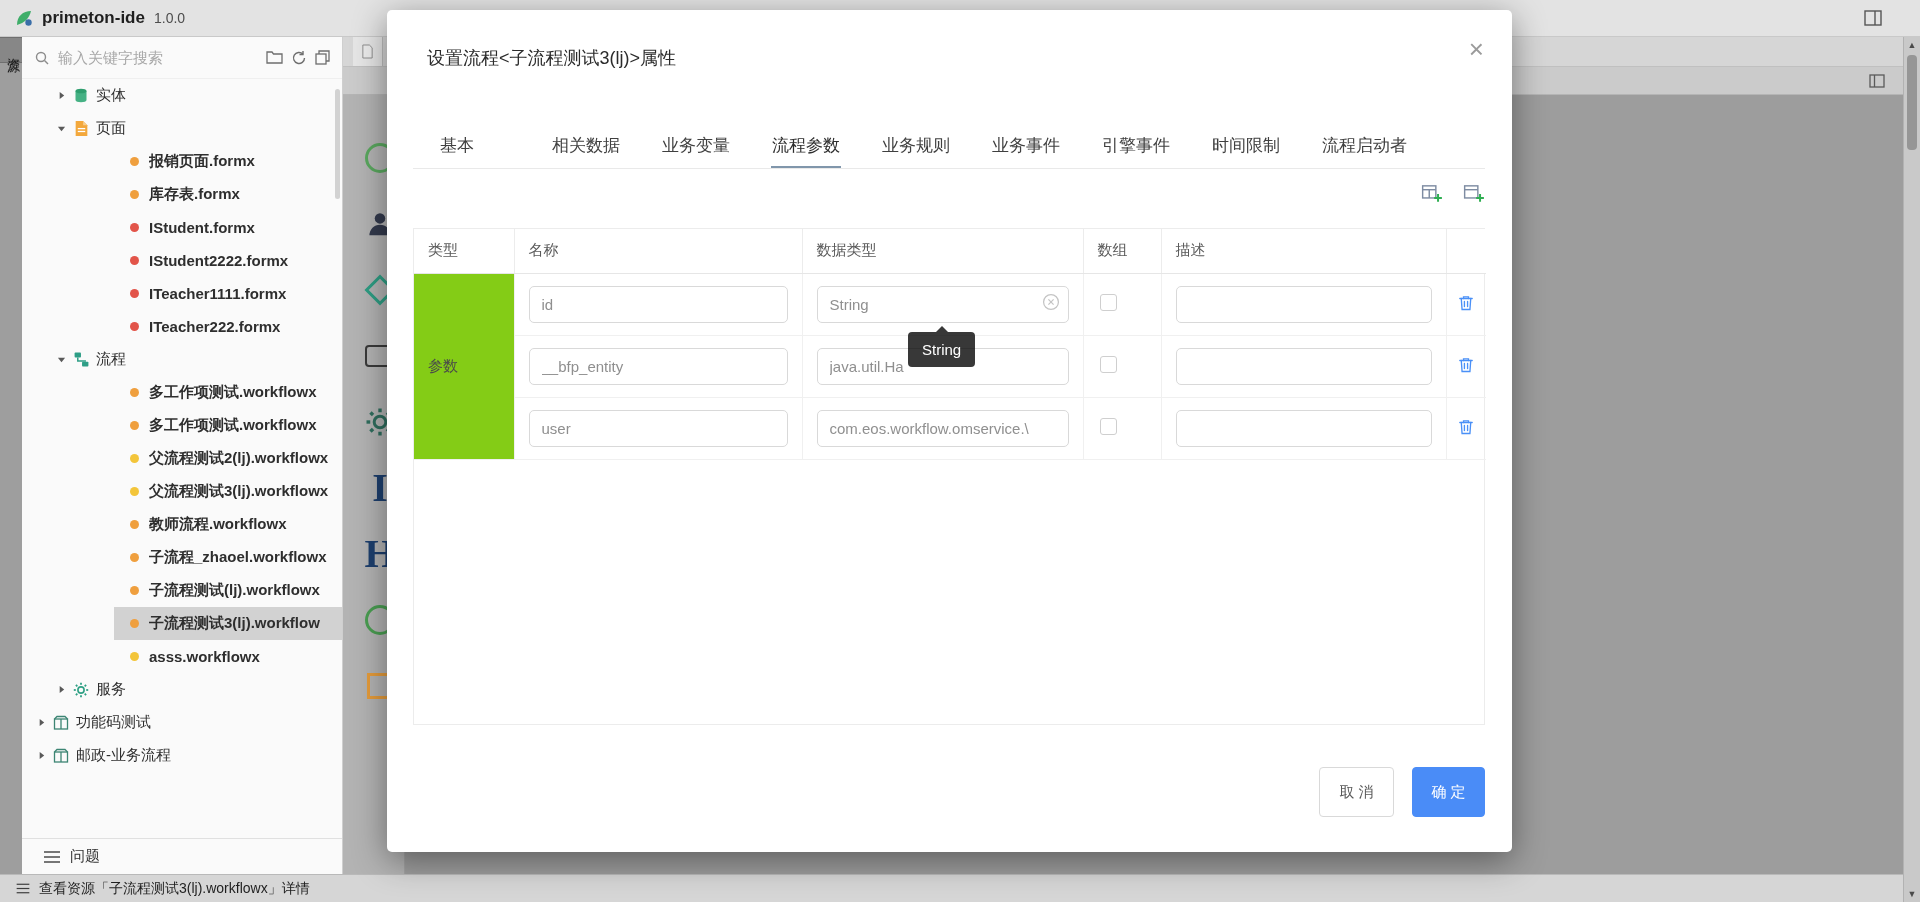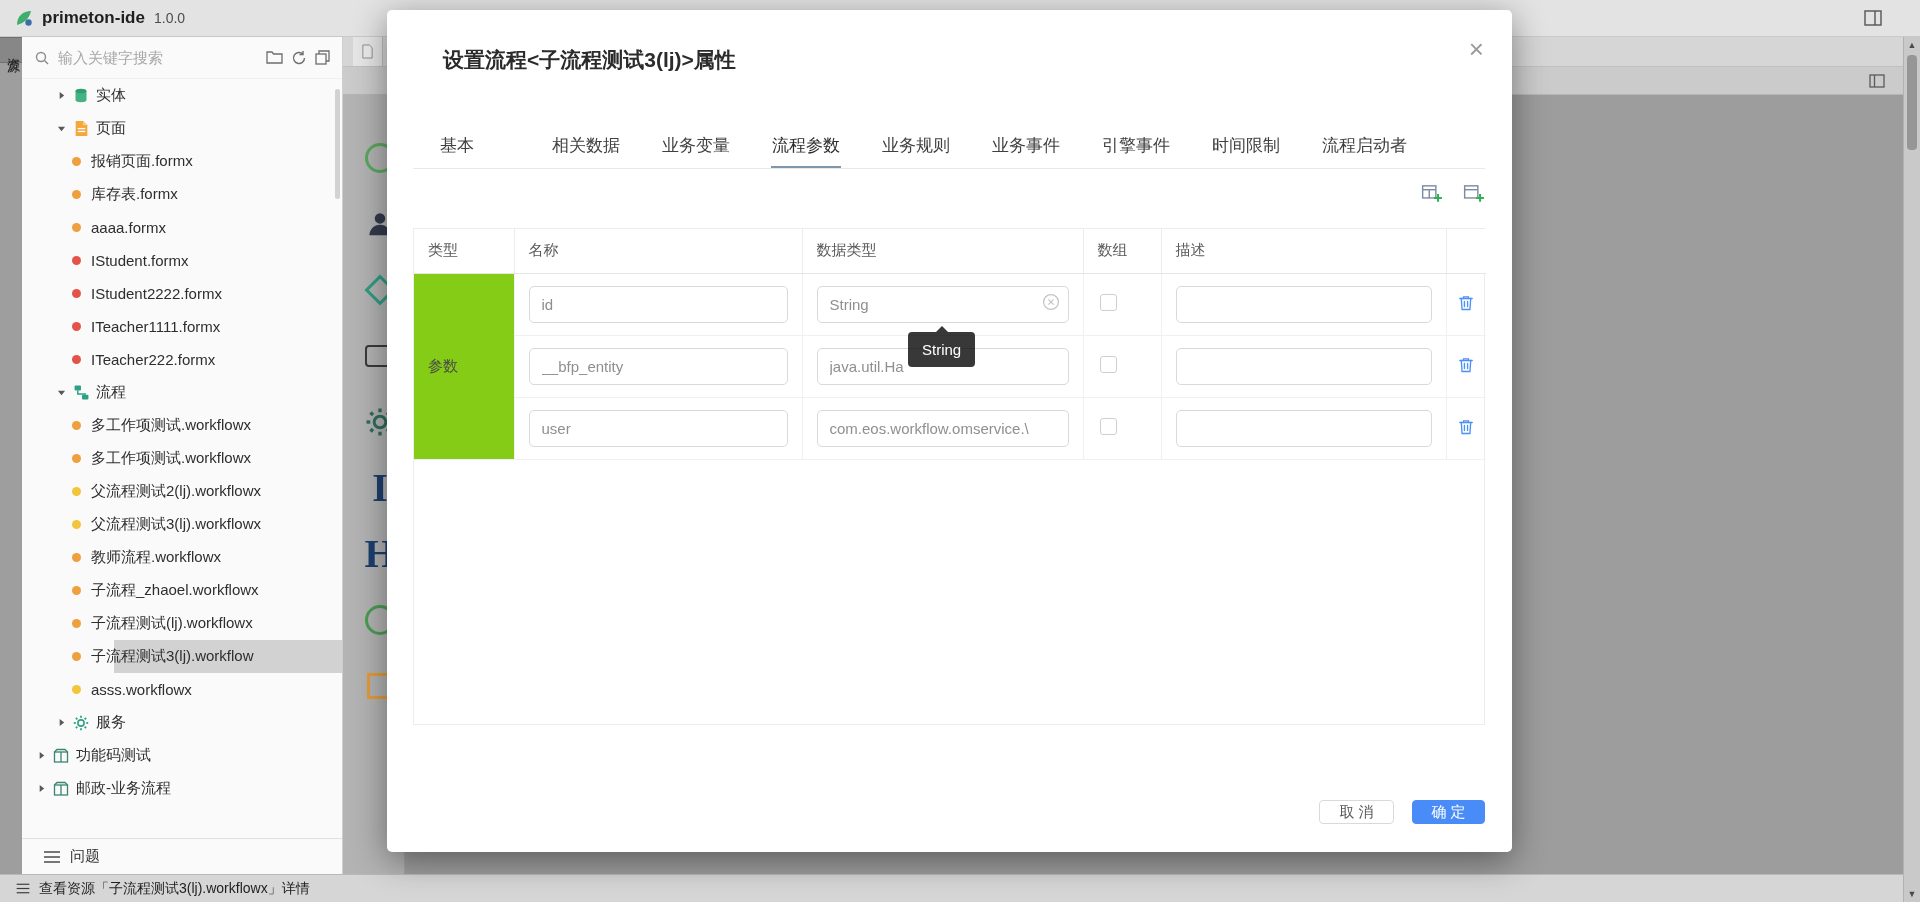--- a/index.html
+++ b/index.html
@@ -20,21 +20,21 @@
   
   .sidebar { position:absolute; left:22px; top:37px; width:321px; bottom:28px; background:#fafafa; border-right:1px solid #cfcfcf; z-index:4; }
   .search-row { height:42px; display:flex; align-items:center; padding:0 12px; gap:8px; border-bottom:1px solid #efefef; }
   .search-input { flex:1; min-width:0; border:none; outline:none; background:transparent; font-size:15px; color:#0f172a; font-family:inherit; }
   .search-input::placeholder { color:#a8a8a8; }
   .tbtn { cursor:pointer; }
   .tree { position:absolute; top:42px; left:0; right:0; bottom:36px; overflow:hidden; }
   .tree-row { height:33px; display:flex; align-items:center; font-size:15px; color:#2e2e2e; cursor:pointer; white-space:nowrap; }
   .tree-row.ind0 { padding-left:12px; }
   .tree-row.ind1 { padding-left:32px;align-items:center; }
-  .tree-row.ind2 { padding-left:50px; }
+  .tree-row.ind2 { padding-left:108px;font-weight:bold; }
   .tree-row.sel { background:linear-gradient(to right, transparent 92px, #d2d2d2 92px); }
   .caret { width:14px; }
   .gicon { width:18px; margin:0 6px 0 4px; }
   .dot { width:9px; height:9px; border-radius:50%; margin-right:10px; flex:none; }
   .tlabel { overflow:hidden; text-overflow:ellipsis; }
   .sb-scroll { position:absolute; right:2px; top:52px; width:5px; height:110px; background:#d2d2d2; border-radius:3px; }
   .problems { position:absolute; bottom:0; left:0; right:0; height:36px; border-top:1px solid #e0e0e0; background:#fafafa; display:flex; align-items:center; gap:10px; padding-left:22px; font-size:15px; color:#333; cursor:pointer; }
 
   
   .canvas { position:absolute; left:343px; top:37px; right:17px; bottom:28px; background:#9d9d9d; z-index:1; }
@@ -54,21 +54,21 @@
   .vscroll .arr { position:absolute; left:0; width:100%; text-align:center; font-size:9px; color:#4a4a4a; cursor:pointer; }
   .vscroll .up { top:3px; }
   .vscroll .down { bottom:3px; }
   .vscroll .thumb { position:absolute; top:18px; left:3px; right:3px; height:95px; background:#969696; border-radius:4px; cursor:grab; }
 
   
   .statusbar { position:absolute; left:0; right:17px; bottom:0; height:28px; background:#d6d6d6; border-top:1px solid #b9b9b9; display:flex; align-items:center; gap:9px; padding-left:16px; font-size:14px; color:#1f1f1f; z-index:5; }
 
   
   .modal { position:absolute; left:387px; top:10px; width:1125px; height:842px; background:#fff; border-radius:5px; box-shadow:0 8px 34px rgba(0,0,0,0.42); z-index:50; }
-  .modal-title { position:absolute; top:36px; left:56px; font-size:21px; color:#2b2b2b;font-weight:bold; }
+  .modal-title { position:absolute; top:36px; left:40px; font-size:18px; color:#2b2b2b; }
   .modal-close { position:absolute; top:26px; right:28px; font-size:26px; line-height:1; color:#9b9b9b; cursor:pointer; }
   .mtabs { position:absolute; top:112px; left:52px; right:42px; display:flex; gap:40px; }
   .mtab { font-size:17px; color:#404040; padding:12px 1px; position:relative; cursor:pointer; }
   .mtab:first-child { margin-right:36px; }
   .mtab.active { color:#2d2d2d; }
   .mtab.active::after { content:""; position:absolute; left:0; right:0; bottom:0; height:3px; background:var(--tab-ink,#8096ab); }
   .mtabs-divider { position:absolute; top:158px; left:26px; right:27px; height:1px; background:#e9e9e9; }
   .param-toolbar { position:absolute; top:172px; right:27px; display:flex; gap:20px; }
   .addicon { cursor:pointer; }
 
@@ -83,21 +83,21 @@
   .cellinp input { border:none; outline:none; width:100%; font-size:15px; color:#8f8f8f; background:transparent; font-family:inherit; }
   .cellinp.hasclear { padding-right:32px; }
   .cellinp .clear { position:absolute; right:8px; top:50%; transform:translateY(-50%); cursor:pointer; }
   .ptable input[type="checkbox"] { appearance:none; width:17px; height:17px; border:1px solid #cfcfcf; border-radius:3px; background:#fff; margin-left:16px; cursor:pointer; }
   .act { text-align:center; }
   .trash { border:none; background:transparent; cursor:pointer; padding:2px; }
 
   .dtooltip { position:absolute; left:521px; top:322px; background:rgba(0,0,0,0.78); color:#fff; font-size:15px; padding:9px 14px; border-radius:4px; z-index:60; }
   .dtooltip::before { content:""; position:absolute; top:-6px; left:50%; margin-left:-6px; border-left:6px solid transparent; border-right:6px solid transparent; border-bottom:6px solid rgba(0,0,0,0.78); }
 
-  .btn { position:absolute; bottom:28px; height:24px; border-radius:4px; font-size:15px; font-family:inherit; cursor:pointer; }
+  .btn { position:absolute; bottom:35px; height:50px; border-radius:4px; font-size:15px; font-family:inherit; cursor:pointer; }
   .btn-cancel { right:118px; width:75px; background:#fff; border:1px solid #d9d9d9; color:#595959; }
   .btn-confirm { right:27px; width:73px; background:var(--accent,#4a8cf7); border:1px solid var(--accent,#4a8cf7); color:#fff; }
 </style>
 </head>
 <body>
 
 <div class="titlebar">
   <span class="icon">
     <svg width="20" height="20" viewBox="0 0 20 20">
         <path d="M3 17C3 8 9 3 17 3c-1.5 7-6.5 12-14 14z" fill="#3fae6a"></path>
@@ -240,24 +240,20 @@
         </span>
         <span class="tlabel">页面</span>
       </div>
       <div class="tree-row ind2">
         <span class="dot" style="background: rgb(239, 159, 62);"></span>
         <span class="tlabel">报销页面.formx</span>
       </div>
       <div class="tree-row ind2">
         <span class="dot" style="background: rgb(239, 159, 62);"></span>
         <span class="tlabel">库存表.formx</span>
-      </div>
-      <div class="tree-row ind2">
-        <span class="dot" style="background: rgb(239, 159, 62);"></span>
-        <span class="tlabel">aaaa.formx</span>
       </div>
       <div class="tree-row ind2">
         <span class="dot" style="background: rgb(226, 84, 73);"></span>
         <span class="tlabel">IStudent.formx</span>
       </div>
       <div class="tree-row ind2">
         <span class="dot" style="background: rgb(226, 84, 73);"></span>
         <span class="tlabel">IStudent2222.formx</span>
       </div>
       <div class="tree-row ind2">

